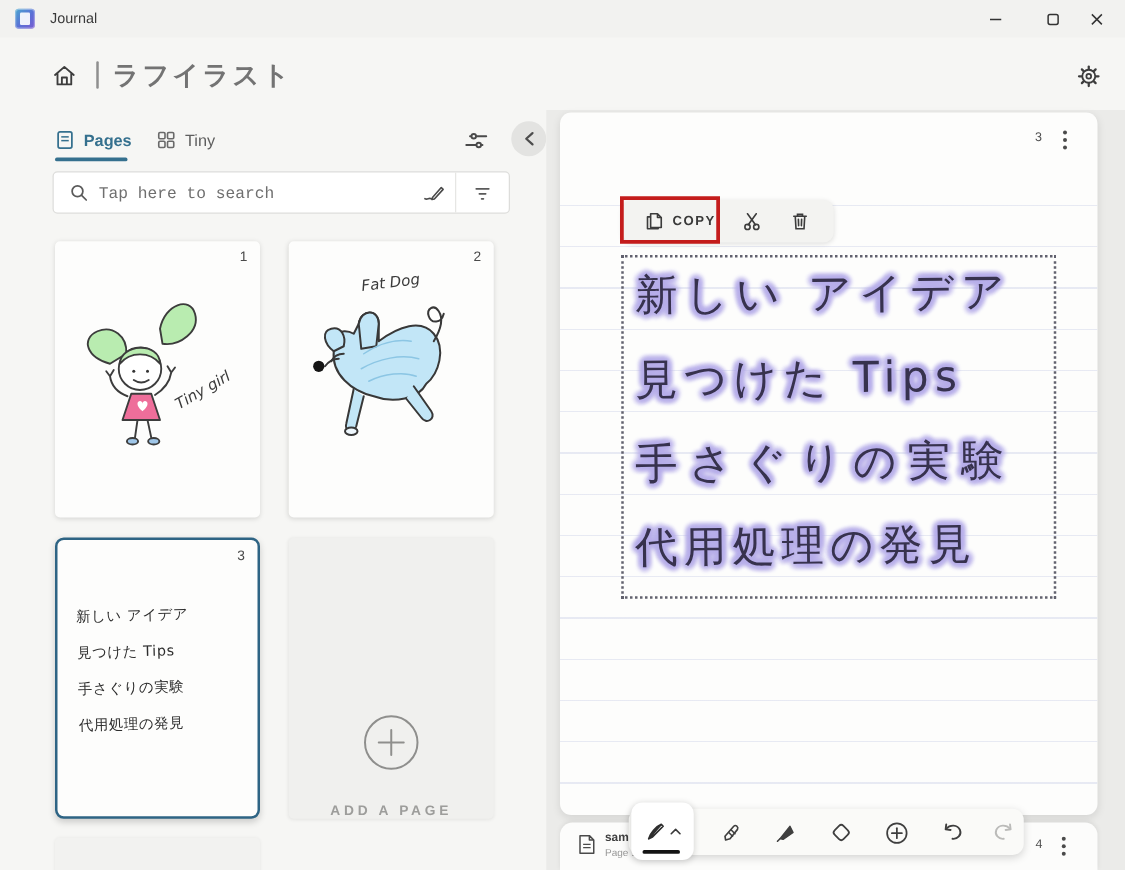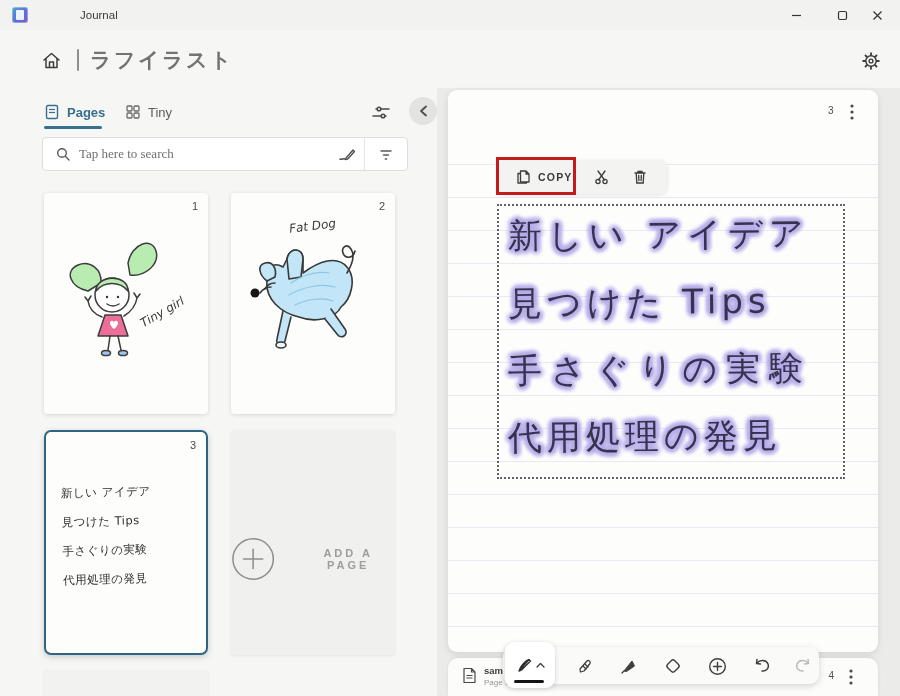--- a/index.html
+++ b/index.html
@@ -11,21 +11,21 @@
   }
   .abs{position:absolute;}
   svg{display:block;}
 
   
   .titlebar{left:0;top:0;width:900px;height:30px;background:#f2f2f0;}
   .appicon{left:12px;top:7px;width:16px;height:16px;border-radius:3px;
     background:linear-gradient(135deg,#49a7cf 0%,#5b6fd6 55%,#7a5bd0 100%);
     box-shadow:inset 0 0 0 1px rgba(255,255,255,.35);}
   .appicon .page{position:absolute;left:4px;top:3px;width:8px;height:10px;background:#fff;border-radius:1px;opacity:.9;}
-  .apptitle{left:40px;top:0;height:30px;line-height:30px;font-size:11.5px;color:#3a3a3a;margin-left:40px;}
+  .apptitle{left:40px;top:0;height:30px;line-height:30px;font-size:11.5px;color:#3a3a3a;}
   .winbtn{top:0;width:46px;height:30px;display:flex;align-items:center;justify-content:center;}
 
   
   .home-btn{left:38px;top:47px;width:26px;height:26px;display:flex;align-items:center;justify-content:center;}
   .hdr-div{left:77px;top:49px;width:2px;height:22px;background:#8f8f8f;border-radius:1px;}
   .page-title{left:90px;top:46px;font-size:21px;font-weight:700;letter-spacing:2.5px;color:#737373;}
   .gear-btn{left:858px;top:48px;width:26px;height:26px;display:flex;align-items:center;justify-content:center;}
 
   
   .tab{display:flex;align-items:center;gap:7px;height:24px;top:100px;}
@@ -37,21 +37,21 @@
   .tab-underline{left:44px;top:126px;width:58px;height:2.5px;background:#35708e;border-radius:2px;}
   .adjust-btn{left:369px;top:101px;width:24px;height:24px;display:flex;align-items:center;justify-content:center;}
   .collapse-btn{left:409px;top:97px;width:28px;height:28px;border-radius:50%;background:#e3e3e1;
     display:flex;align-items:center;justify-content:center;}
 
   
   .searchbar{left:42px;top:137px;width:366px;height:34px;background:#fff;border:1px solid #dddddb;
     border-radius:4px;display:flex;align-items:center;box-sizing:border-box;}
   .searchbar .mag{margin:0 9px 0 13px;}
   .search-input{flex:1;border:none;outline:none;font-size:13px;color:#a21caf;background:transparent;
-    font-family:Liberation Serif, serif;}
+    font-family:Liberation Mono, monospace;}
   .search-input::placeholder{color:#6f6f6f;}
   .ink-to-text{width:34px;height:32px;display:flex;align-items:center;justify-content:center;}
   .search-sep{width:1px;height:32px;background:#e6e6e4;}
   .filter-btn{width:42px;height:32px;display:flex;align-items:center;justify-content:center;}
 
   
   .thumb{background:#fdfdfc;border-radius:4px;box-shadow:0 1px 4px rgba(0,0,0,.13);}
   .thumb-num{position:absolute;top:7px;right:10px;font-size:11px;color:#4a4a4a;}
   .t1{left:44px;top:193px;width:164px;height:221px;}
   .t2{left:231px;top:193px;width:164px;height:221px;}
@@ -60,22 +60,22 @@
   .t4{left:231px;top:430px;width:164px;height:225px;background:#f0f0ee;box-shadow:0 1px 3px rgba(0,0,0,.07);}
   .t5{left:44px;top:670px;width:164px;height:26px;background:#f2f2f0;border-radius:4px 4px 0 0;
       box-shadow:0 1px 3px rgba(0,0,0,.08);}
   .caption{position:absolute;font-size:12px;font-style:italic;color:#3a3a3a;white-space:nowrap;
       font-family:"DejaVu Sans","Liberation Sans",sans-serif;}
   .cap-girl{left:94px;top:112px;transform:rotate(-30deg);}
   .cap-dog{left:58px;top:26px;transform:rotate(-7deg);}
   .t3-lines{position:absolute;left:16px;top:46px;transform:rotate(-1.5deg);}
   .t3-lines div{font-size:11.5px;line-height:29px;color:#2d2d2d;letter-spacing:.5px;white-space:nowrap;
       font-family:"DejaVu Sans","Liberation Sans",sans-serif;}
-  .addpage-inner{position:absolute;left:0;top:16px;width:100%;height:100%;
-      display:flex;align-items:center;justify-content:flex-end;gap:26px;}
+  .addpage-inner{position:absolute;left:0;top:0;width:100%;height:100%;
+      display:flex;flex-direction:column;align-items:center;justify-content:flex-end;gap:26px;}
   .addpage-label{font-size:11px;letter-spacing:3px;color:#9d9d9b;font-weight:700;}
 
   
   .main-bg{left:437px;top:88px;width:463px;height:608px;background:#ebebe9;}
   .page-card{left:448px;top:90px;width:430px;height:562px;background:#fdfdfc;border-radius:9px;
       box-shadow:0 2px 7px rgba(0,0,0,.10);overflow:hidden;}
   .ruled{position:absolute;left:0;top:42px;width:100%;height:520px;
       background:repeating-linear-gradient(to bottom,transparent 0 32px,rgba(205,210,232,.45) 32px 33px);}
   .canvas-num{left:828px;top:105px;font-size:10px;color:#4f4f4f;}
   .canvas-kebab{left:843px;top:102px;width:18px;height:20px;display:flex;align-items:center;justify-content:center;}

